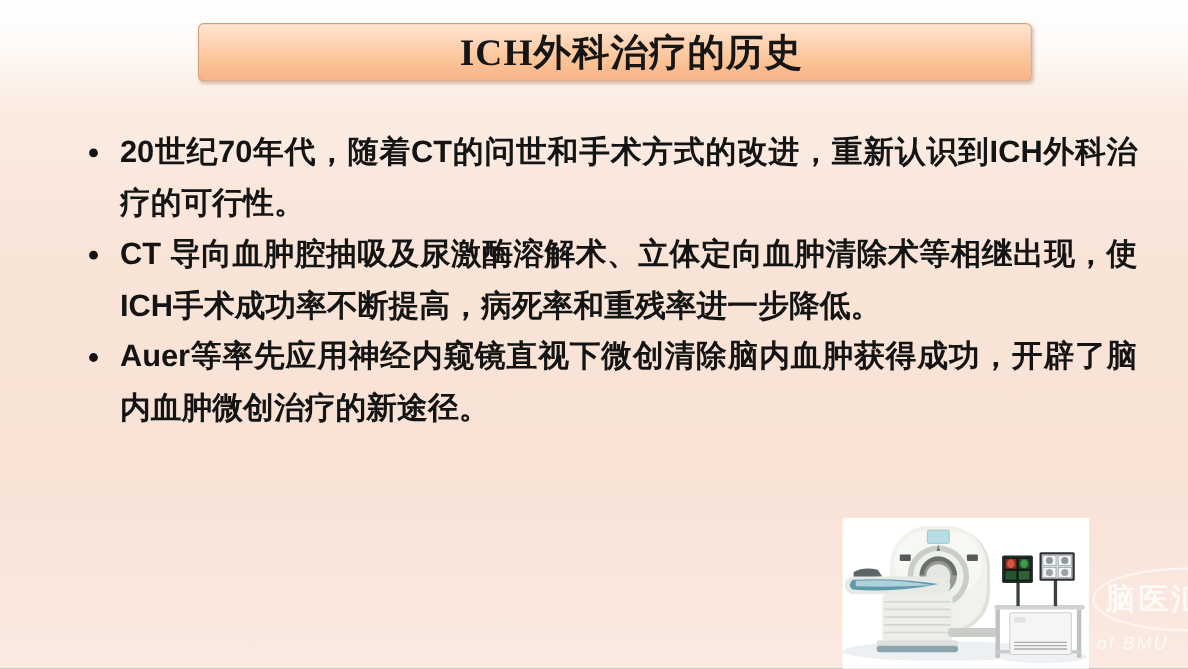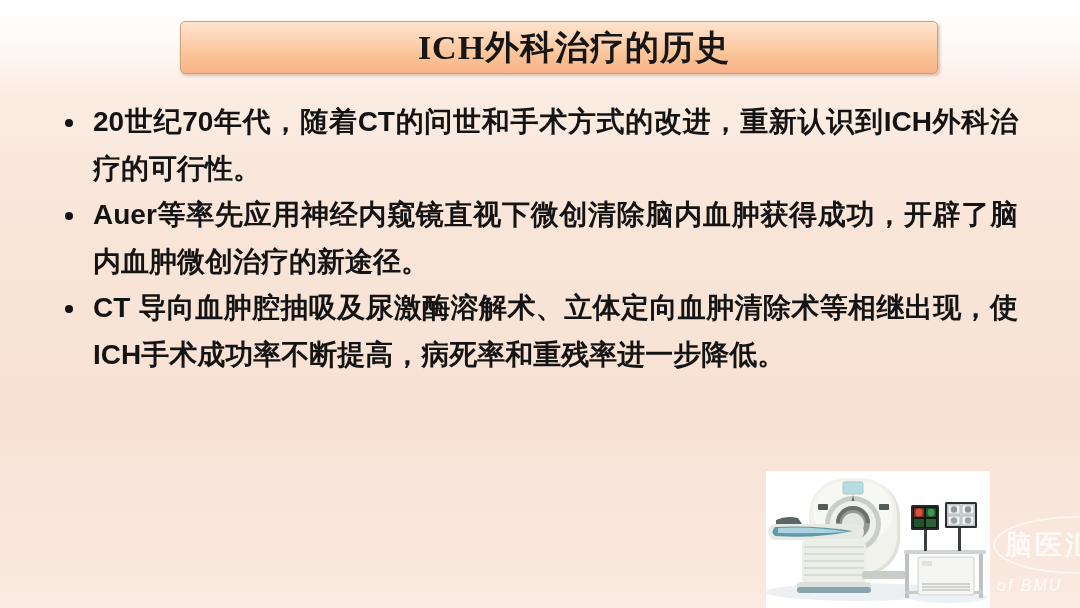--- a/index.html
+++ b/index.html
@@ -13,21 +13,21 @@
     display:flex;align-items:center;justify-content:center;
     background:linear-gradient(180deg,#fee4cf 0%,#fdd5b7 30%,#fac193 70%,#f8b289 100%);
     border:1px solid #cfa07a;border-radius:5px;
     box-shadow:1.5px 2px 3px rgba(150,100,70,0.35);
     padding-left:30px;
   }
   .title-text{
     font-family:"Liberation Serif","DejaVu Serif",serif;
     font-size:34px;font-weight:700;color:#161616;letter-spacing:1px;white-space:nowrap;
   }
-  .bullet-list{position:absolute;left:60px;top:99px;width:958px;margin:0;padding:0;list-style:none;}
+  .bullet-list{position:absolute;left:60px;top:99px;width:958px;margin:16px;padding:0;list-style:none;}
   .bullet-item{
     position:relative;padding-left:33px;
     font-size:28px;line-height:46.5px;font-weight:600;color:#141414;
     text-align:justify;text-justify:inter-ideograph;
   }
   .dot{position:absolute;left:5px;top:20px;width:8px;height:8px;border-radius:50%;background:#141414;}
   .photo{position:absolute;left:766px;top:471px;width:224px;height:137px;background:#ffffff;}
   .photo svg{display:block;}
   .watermark{position:absolute;left:993px;top:516px;color:rgba(255,255,255,0.78);pointer-events:none;}
   .wm-oval{
@@ -46,25 +46,25 @@
     <span class="title-text">ICH外科治疗的历史</span>
   </div>
 
   <ul class="bullet-list">
     <li class="bullet-item">
       <span class="dot"></span>
       <span>20世纪70年代，随着CT的问世和手术方式的改进，重新认识到ICH外科治疗的可行性。</span>
     </li>
     <li class="bullet-item">
       <span class="dot"></span>
-      <span>Auer等率先应用神经内窥镜直视下微创清除脑内血肿获得成功，开辟了脑内血肿微创治疗的新途径。</span>
+      <span>CT 导向血肿腔抽吸及尿激酶溶解术、立体定向血肿清除术等相继出现，使ICH手术成功率不断提高，病死率和重残率进一步降低。</span>
     </li>
     <li class="bullet-item">
       <span class="dot"></span>
-      <span>CT 导向血肿腔抽吸及尿激酶溶解术、立体定向血肿清除术等相继出现，使ICH手术成功率不断提高，病死率和重残率进一步降低。</span>
+      <span>Auer等率先应用神经内窥镜直视下微创清除脑内血肿获得成功，开辟了脑内血肿微创治疗的新途径。</span>
     </li>
   </ul>
 
   <div class="photo">
     <svg width="224" height="137" viewBox="0 0 224 137" xmlns="http://www.w3.org/2000/svg">
 
       <rect x="0" y="0" width="224" height="137" fill="#ffffff"></rect>
       <ellipse cx="92" cy="121" rx="92" ry="9" fill="#edf0f2"></ellipse>
       <ellipse cx="182" cy="126" rx="40" ry="6" fill="#eef1f3"></ellipse>
 

